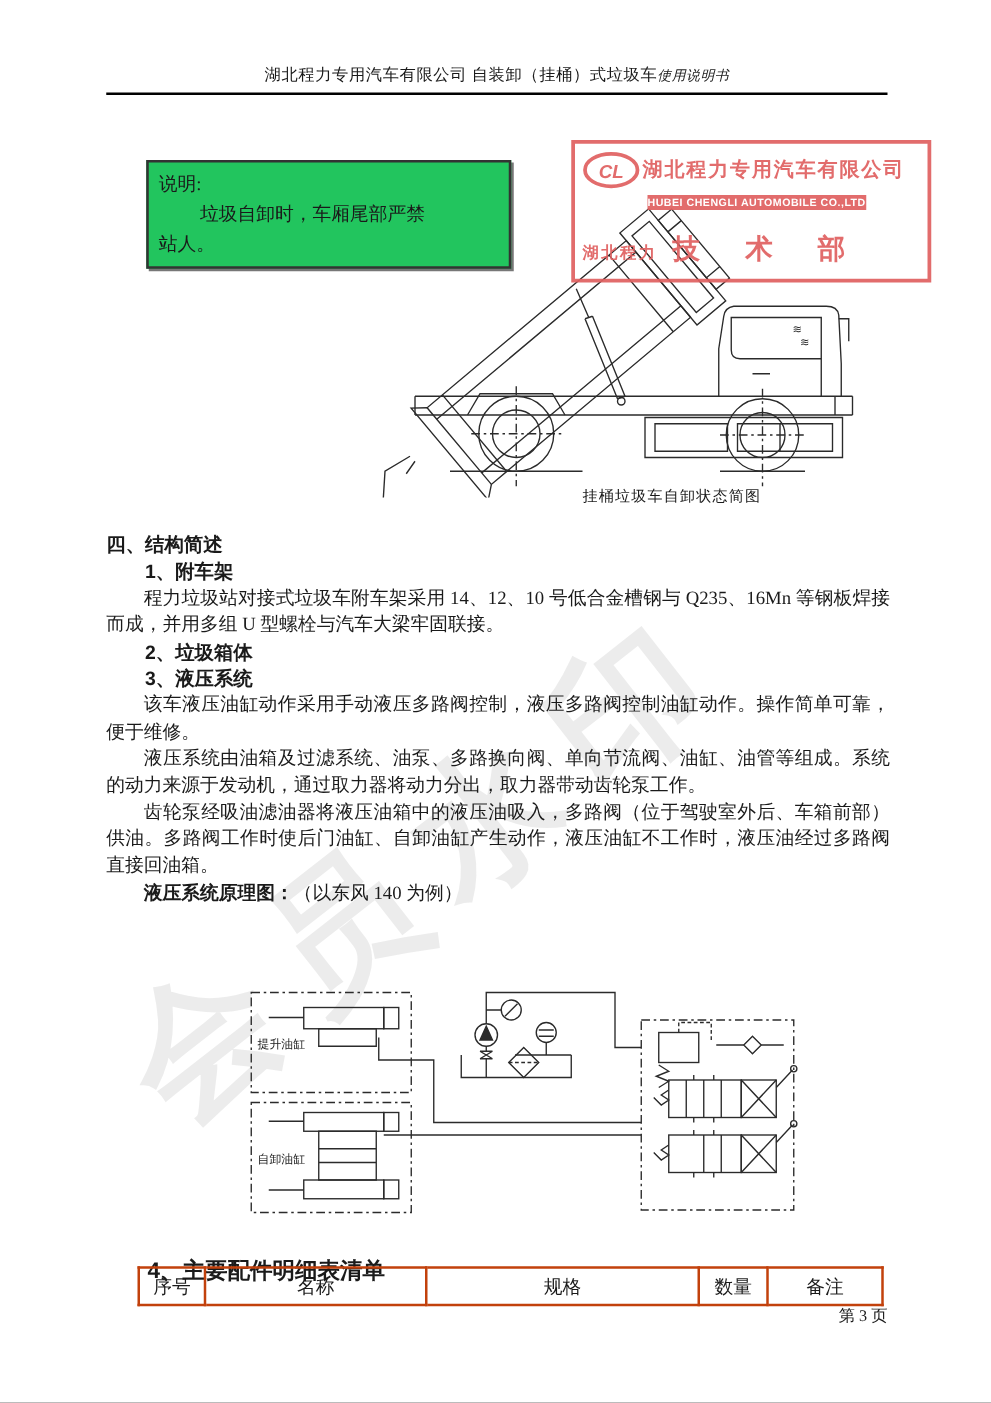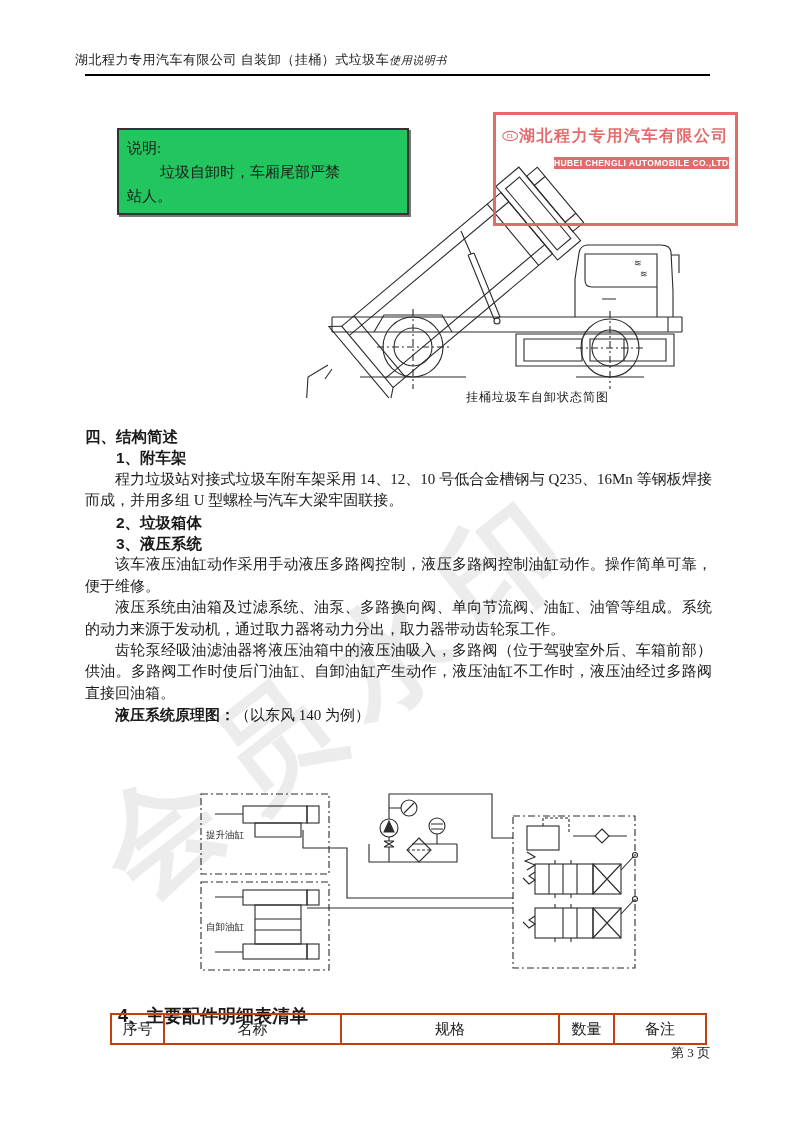--- a/index.html
+++ b/index.html
@@ -2,21 +2,21 @@
 <html><head>
 <meta charset="utf-8">
 <style>
   * { margin:0; padding:0; box-sizing:border-box; }
   html,body { background:#888; }
   .page {
     position:relative; width:793px; height:1122px; background:#ffffff;
     font-family:"Liberation Serif","DejaVu Serif",serif; color:#1a1a1a;
     overflow:hidden; margin:0 auto;
   }
-  .hdr { position:absolute; left:75px; top:51px; width:625px; font-size:13px; letter-spacing:.5px; white-space:nowrap; }
+  .hdr { position:absolute; left:85px; top:51px; width:625px; font-size:13px; letter-spacing:.5px; white-space:nowrap;text-align:center; }
   .hdr .sub { font-style:italic; font-size:11px; }
   .hdr-rule { position:absolute; left:85px; top:74px; width:625px; border-top:2px solid #000; }
 
   .watermark {
     position:absolute; left:115px; top:790px; z-index:1;
     font-size:118px; font-weight:700; letter-spacing:26px;
     color:rgba(110,110,110,0.13);
     transform:rotate(-38deg); transform-origin:0 50%;
     font-family:"Liberation Sans","DejaVu Sans",sans-serif;
     white-space:nowrap; pointer-events:none;
@@ -26,24 +26,23 @@
     position:absolute; left:117px; top:128px; width:292px; height:87px; z-index:2;
     border:2px solid #333; box-shadow:2px 2px 0 #777;
     font-size:15px; line-height:24px; padding:6px 8px; background:#22c55e;
   }
   .notice .ind { text-indent:2.2em; }
 
   .truck { position:absolute; left:272px; top:103px; z-index:2; }
   .fig-caption { position:absolute; left:466px; top:389px; z-index:2; font-size:12px; letter-spacing:1px; }
 
   .stamp {
-    position:absolute; left:457px; top:112px; width:245px; height:114px; z-index:3;
+    position:absolute; left:457px; top:112px; width:288px; height:114px; z-index:3;
     border:3px solid #e06060; padding:5px 6px 4px 6px; opacity:.92;
     font-family:"Liberation Sans","DejaVu Sans",sans-serif;
-    margin-left:36px;
   }
   .stamp .r1 { display:flex; align-items:center; }
   .stamp .cn { color:#e06060; font-weight:700; font-size:16px; letter-spacing:1.5px; white-space:nowrap; }
   .stamp .en {
     margin:2px 0 0 52px; background:#e06060; color:#fff; display:inline-block;
     font-size:8.5px; font-weight:700; letter-spacing:.4px; padding:1px 0; white-space:nowrap;
   }
   .stamp .r3 { display:flex; align-items:baseline; margin-top:14px; }
   .stamp .brand { color:#e06060; font-weight:700; font-size:13px; letter-spacing:2px; white-space:nowrap; }
   .stamp .dept { color:#e06060; font-weight:700; font-size:22px; letter-spacing:15px; margin-left:12px; white-space:nowrap; }
@@ -133,20 +132,24 @@
 
   <div class="stamp">
     <div class="r1">
       <svg width="48" height="32" viewBox="0 0 48 32">
         <ellipse cx="23" cy="16" rx="21" ry="13" fill="none" stroke="#e06060" stroke-width="3"></ellipse>
         <text x="23" y="22" text-anchor="middle" font-size="15" font-style="italic" font-weight="900" fill="#e06060" font-family="Liberation Sans, sans-serif">CL</text>
       </svg>
       <div class="cn">湖北程力专用汽车有限公司</div>
     </div>
     <div class="en">HUBEI CHENGLI AUTOMOBILE CO.,LTD</div>
+    <div class="r3">
+      <span class="brand">湖北程力</span>
+      <span class="dept">技 术 部</span>
+    </div>
   </div>
 
   <div class="content">
     <div class="h1">四、结构简述</div>
     <div class="h2">1、附车架</div>
     <p>程力垃圾站对接式垃圾车附车架采用 14、12、10 号低合金槽钢与 Q235、16Mn 等钢板焊接而成，并用多组 U 型螺栓与汽车大梁牢固联接。</p>
     <div class="h2">2、垃圾箱体</div>
     <div class="h2">3、液压系统</div>
     <p>该车液压油缸动作采用手动液压多路阀控制，液压多路阀控制油缸动作。操作简单可靠，便于维修。</p>
     <p>液压系统由油箱及过滤系统、油泵、多路换向阀、单向节流阀、油缸、油管等组成。系统的动力来源于发动机，通过取力器将动力分出，取力器带动齿轮泵工作。</p>

